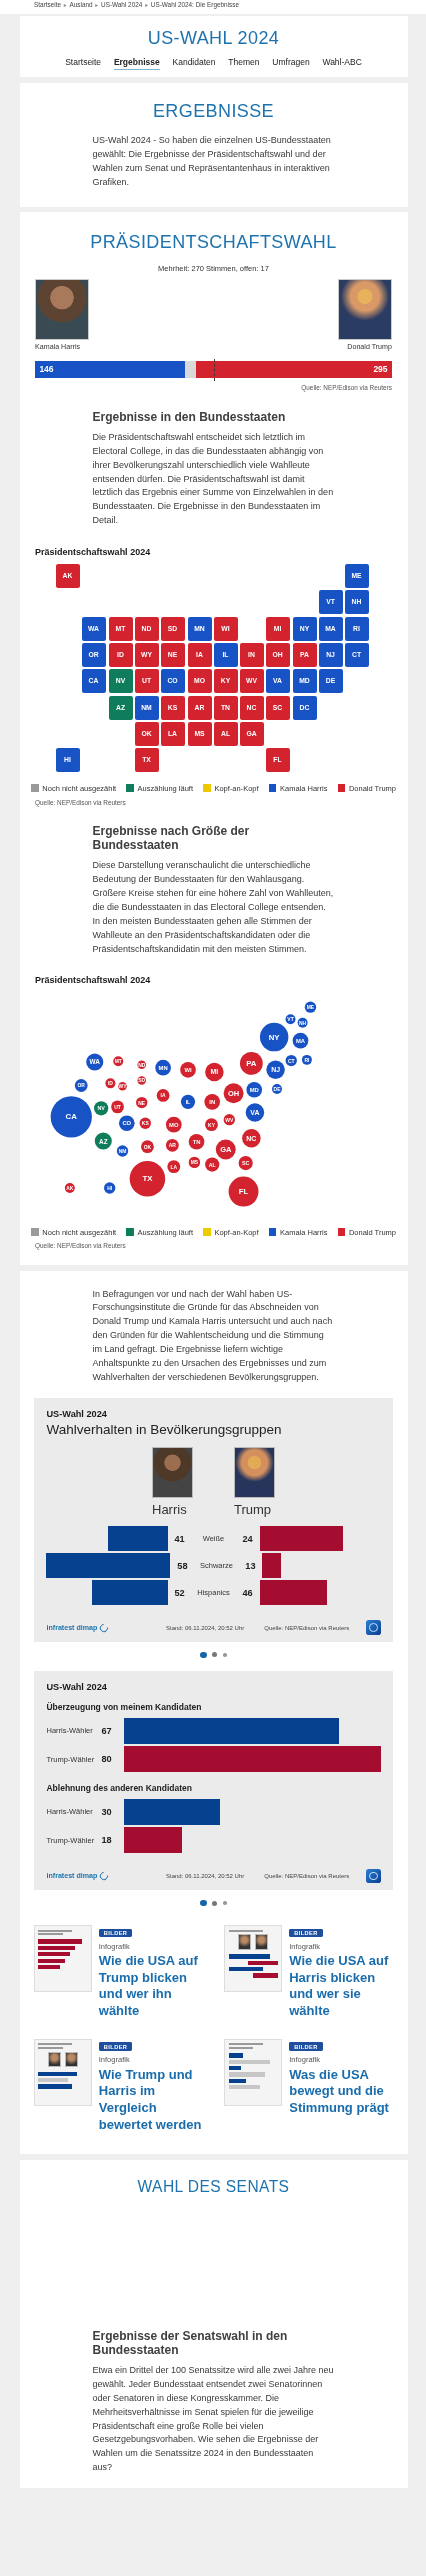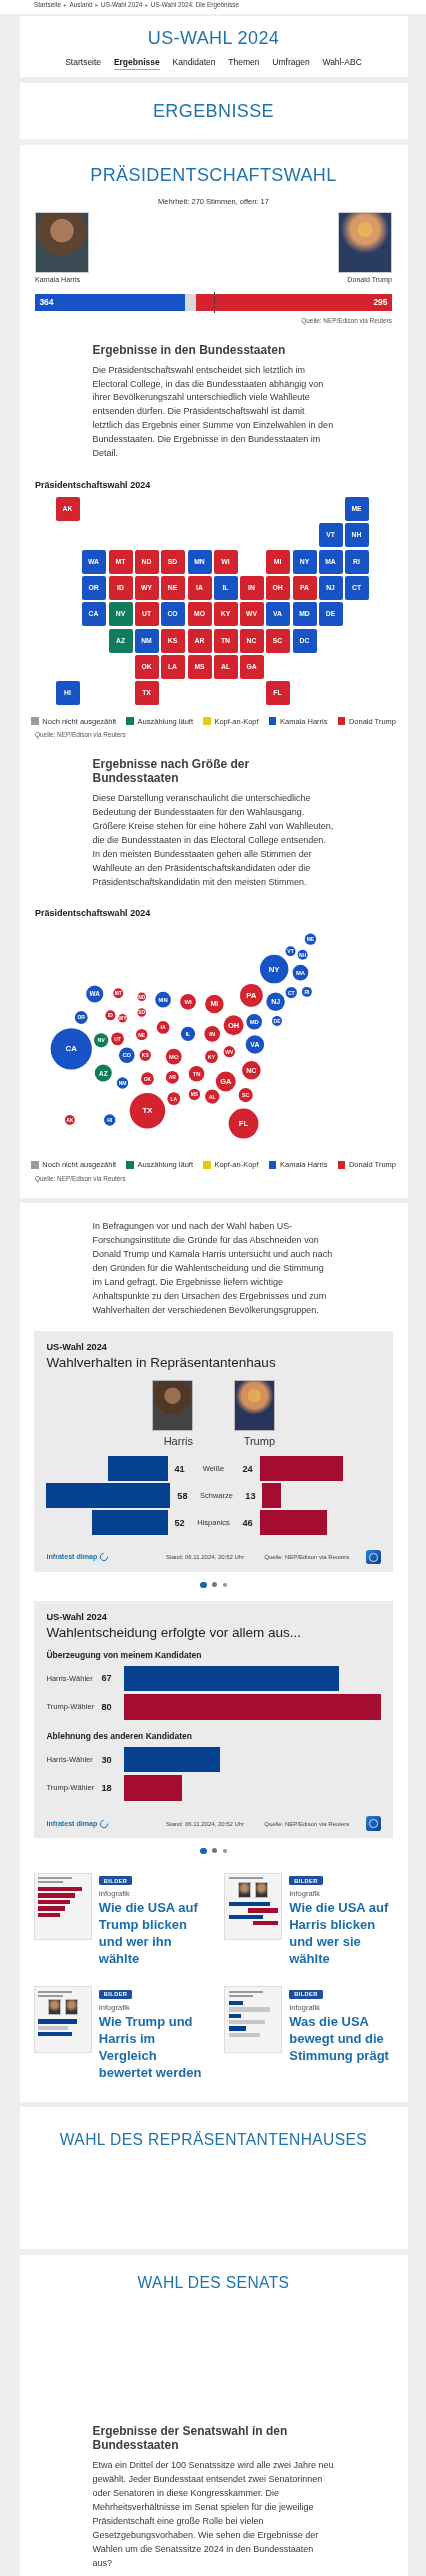--- a/index.html
+++ b/index.html
@@ -64,21 +64,21 @@
 
   
   .gcard { background:#ebebeb; margin:12.8px 14.2px 0; padding:11.4px 12.8px 7.1px; }
   .kicker { font-size:9.2px; font-weight:700; color:#1a1a1a; }
   .gtitle { font-size:13.5px; color:#222; margin-top:2.8px; font-weight:400; }
   .photorow { display:flex; gap:41px; justify-content:center; margin-top:10px; }
   .pcol { width:41px; }
   .thumbp { width:41px; height:51px; border:0.7px solid #bbb; }
   .thumbp.h { background:radial-gradient(circle at 50% 30%, #9c6e50 0 7.8px, #4e3828 8.5px 18.5px, #444 19px), linear-gradient(#111,#333); }
   .thumbp.t { background:radial-gradient(circle at 50% 30%, #e3aa55 0 6.4px, #d3905e 7.1px 12.8px, #27355c 19px), linear-gradient(#050505,#222); }
-  .pname { font-size:11px; color:#333; margin-top:3.6px;text-align:right; }
+  .pname { font-size:13px; color:#333; margin-top:3.6px; }
   .demo { margin-top:8.5px; }
   .demo-row { display:flex; align-items:center; height:27px; }
   .demo-row .side { flex:1 1 0; display:flex; }
   .demo-row .side.l { justify-content:flex-end; }
   .demo-row .bar { height:25.6px; }
   .demo-row .bar.h { background:#05418e; }
   .demo-row .bar.t { background:#a50d30; }
   .demo-row .num { width:24px; text-align:center; font-size:9.2px; font-weight:700; color:#222; }
   .demo-row .lab { width:44px; text-align:center; font-size:7.5px; color:#333; }
   .gfooter { display:flex; align-items:center; margin-top:10px; padding-top:4.3px; font-size:6px; color:#444; }
@@ -147,36 +147,37 @@
           <a href="#" style="color: rgb(34, 34, 34); text-decoration: none; padding-bottom: 2.1px; font-weight: 700; border-bottom: 1.4px solid rgb(127, 178, 214);">Ergebnisse</a>
           <a href="#" style="color: rgb(34, 34, 34); text-decoration: none; padding-bottom: 2.1px;">Kandidaten</a>
           <a href="#" style="color: rgb(34, 34, 34); text-decoration: none; padding-bottom: 2.1px;">Themen</a>
           <a href="#" style="color: rgb(34, 34, 34); text-decoration: none; padding-bottom: 2.1px;">Umfragen</a>
           <a href="#" style="color: rgb(34, 34, 34); text-decoration: none; padding-bottom: 2.1px;">Wahl-ABC</a>
         </nav>
     </section>
 
     <section class="card" style="padding:18.5px 0 17px;">
       <h2 class="bigblue">ERGEBNISSE</h2>
+      <p class="article" style="margin-top:11.4px;">US-Wahl 2024 - So haben die einzelnen US-Bundesstaaten gewählt: Die Ergebnisse der Präsidentschaftswahl und der Wahlen zum Senat und Repräsentantenhaus in interaktiven Grafiken.</p>
     </section>
 
     <section class="card" style="padding:20px 0 15.6px;">
       <h2 class="bigblue">PRÄSIDENTSCHAFTSWAHL</h2>
       <p class="subtitle">Mehrheit: 270 Stimmen, offen: 17</p>
 
       <div class="cands">
         <div class="photo harris"></div>
         <div class="photo trump"></div>
         <div class="cand-name l">Kamala Harris</div>
         <div class="cand-name r">Donald Trump</div>
       </div>
 
       <div class="ebar" id="ebar">
         <div class="seg" id="segH" style="background: rgb(24, 83, 197); width: 42.0074%;">
-          <span class="num">364</span>
+          <span class="num">146</span>
         </div>
         <div class="seg" id="segO" style="background: rgb(217, 217, 217); width: 3.15985%;"></div>
         <div class="seg" id="segT" style="background: rgb(210, 35, 46); display: flex; justify-content: flex-end; width: 54.8327%;">
           <span class="num">295</span>
         </div>
         <div class="marker" id="marker" style="left: 50.1859%;"></div>
       </div>
       <div class="source right">Quelle: NEP/Edison via Reuters</div>
 
       <h3 class="subhead">Ergebnisse in den Bundesstaaten</h3>
@@ -491,21 +492,21 @@
           </span>
         </div>
       <div class="source left">Quelle: NEP/Edison via Reuters</div>
     </section>
 
     <section class="card" style="padding:17px 0 15.6px;">
       <p class="article">In Befragungen vor und nach der Wahl haben US-Forschungsinstitute die Gründe für das Abschneiden von Donald Trump und Kamala Harris untersucht und auch nach den Gründen für die Wahlentscheidung und die Stimmung im Land gefragt. Die Ergebnisse liefern wichtige Anhaltspunkte zu den Ursachen des Ergebnisses und zum Wahlverhalten der verschiedenen Bevölkerungsgruppen.</p>
 
       <div class="gcard">
         <div class="kicker">US-Wahl 2024</div>
-        <div class="gtitle">Wahlverhalten in Repräsentantenhaus</div>
+        <div class="gtitle">Wahlverhalten in Bevölkerungsgruppen</div>
         <div class="photorow">
           <div class="pcol">
               <div class="thumbp h"></div>
             <div class="pname">Harris</div>
             </div>
           <div class="pcol">
               <div class="thumbp t"></div>
             <div class="pname">Trump</div>
             </div>
         </div>
@@ -555,21 +556,20 @@
         </div>
       </div>
       <div class="dots">
         <span class="d1"></span>
         <span class="d2"></span>
         <span class="d3"></span>
       </div>
 
       <div class="gcard">
         <div class="kicker">US-Wahl 2024</div>
-        <div class="gtitle">Wahlentscheidung erfolgte vor allem aus...</div>
         <div id="groupRows">
             <div class="group">
               <div class="group-title">Überzeugung von meinem Kandidaten</div>
               <div class="grow">
                 <div class="lab">Harris-Wähler</div>
                 <div class="num">67</div>
                 <div class="barwrap">
                   <div class="bar h" style="width: 83.75%;"></div>
                 </div>
               </div>
@@ -673,24 +673,20 @@
                 <div class="b gray" style="width:75%"></div>
                 <div class="b blue" style="width:35%"></div>
                 <div class="b gray" style="width:65%"></div>
               </div>
             </div>
             <div class="tbody"><span class="badge">BILDER</span><div class="tkicker">Infografik</div><div class="ttitle">Was die USA bewegt und die Stimmung prägt</div></div>
           </article>
         </div>
     </section>
 
-    <section class="card center-card" style="min-height:142px; padding-top:24px;">
-      <h2 class="bigblue" style="font-size:15.6px;">WAHL DES REPRÄSENTANTENHAUSES</h2>
-      <div class="spacer"></div>
-    </section>
 
     <section class="card" style="min-height:326px; padding-top:18.5px; display:flex; flex-direction:column;">
       <h2 class="bigblue" style="font-size:15.6px;">WAHL DES SENATS</h2>
       <div style="height:114px;"></div>
       <h3 class="subhead">Ergebnisse der Senatswahl in den Bundesstaaten</h3>
       <p class="article">Etwa ein Drittel der 100 Senatssitze wird alle zwei Jahre neu gewählt. Jeder Bundesstaat entsendet zwei Senatorinnen oder Senatoren in diese Kongresskammer. Die Mehrheitsverhältnisse im Senat spielen für die jeweilige Präsidentschaft eine große Rolle bei vielen Gesetzgebungsvorhaben. Wie sehen die Ergebnisse der Wahlen um die Senatssitze 2024 in den Bundesstaaten aus?</p>
 
     </section>
 
   </main>

